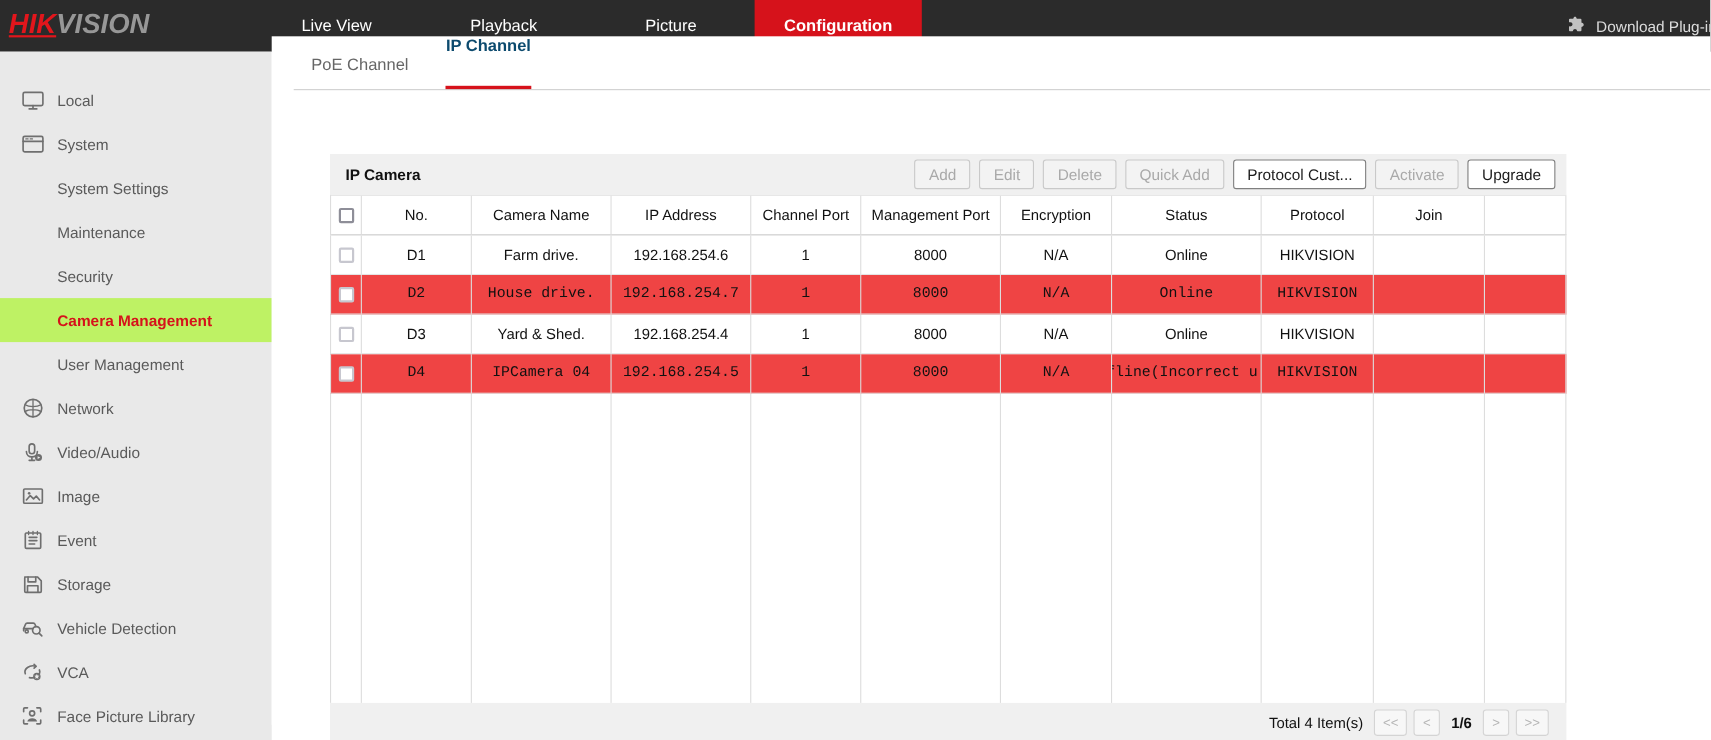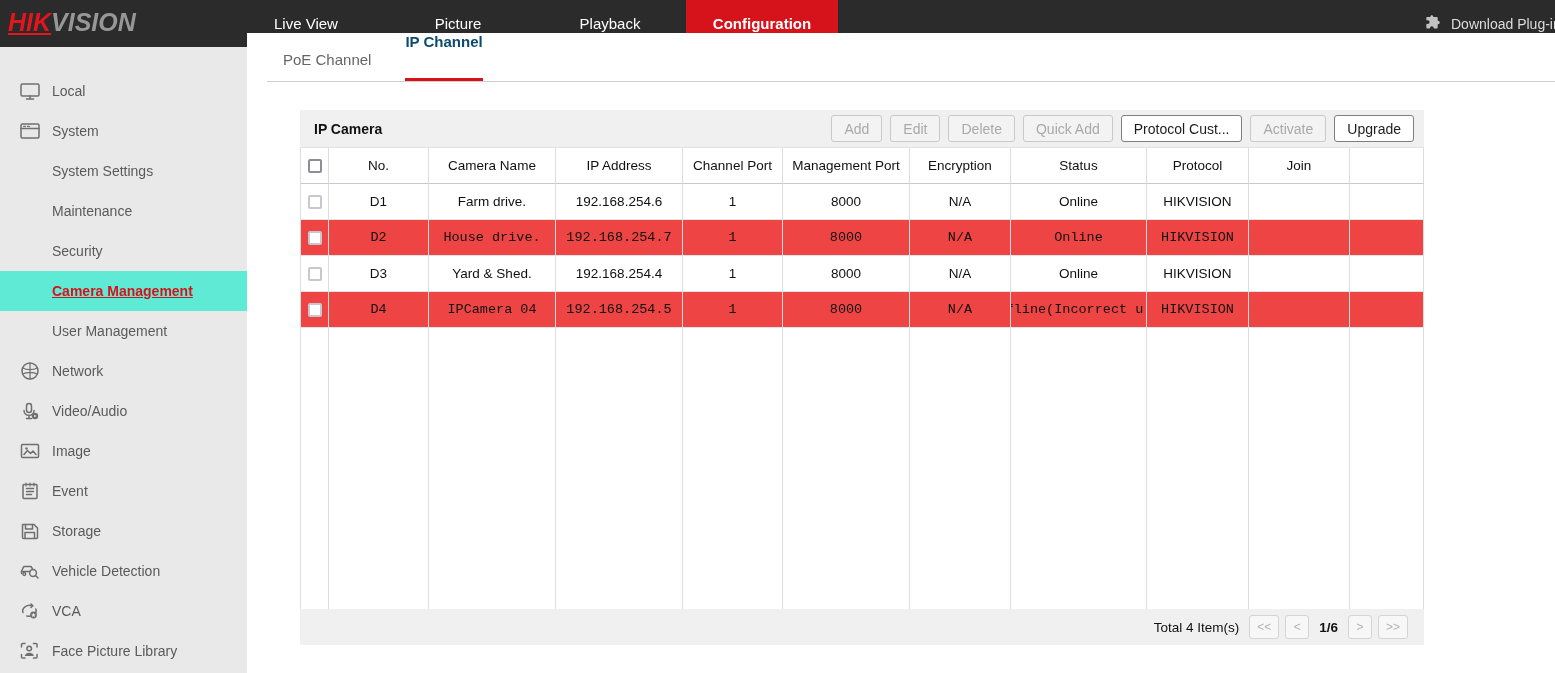--- a/index.html
+++ b/index.html
@@ -17,31 +17,31 @@
               color:#ffffff; font-size:15px; cursor:pointer; white-space:nowrap; }
   .nav-item.active { background:#d6121b; font-weight:bold; }
   .plugin { position:absolute; left:1424px; top:0; height:47px; display:flex; align-items:center;
             gap:9px; color:#dcdcdc; font-size:14px; white-space:nowrap; }
 
   
   .sidebar { position:absolute; top:47px; left:0; width:247px; height:626px; background:#e9e9e9; padding-top:24px; }
   .side-item { height:40px; display:flex; align-items:center; color:#5a5a5a; font-size:14px; cursor:pointer; white-space:nowrap; }
   .side-icon { width:22px; height:20px; margin-left:19px; margin-right:11px; flex:none; }
   .side-item.noicon { padding-left:52px; }
-  .side-item.active { background:#5eead4; color:#d6121b; font-weight:bold;text-decoration:underline; }
+  .side-item.active { background:#bef264; color:#d6121b; font-weight:bold; }
 
   
   .content { position:absolute; left:247px; top:33px; width:1308px; height:626px; background:#fff; }
   .tabs { position:absolute; left:20px; top:0; width:1288px; height:49px; border-bottom:1px solid #cfcfcf;
           display:flex; align-items:flex-end; padding-left:16px; }
   .tab { margin-right:34px; font-size:15px; color:#666; padding-bottom:13px; cursor:pointer; }
   .tab.active { color:#0c4a6e; font-weight:bold; padding-bottom:28px; border-bottom:3px solid #d6121b; }
 
   .panel { position:absolute; left:53px; top:77px; width:1124px; }
-  .toolbar { height:37px; background:#f0f0f0; display:flex; align-items:center; }
+  .toolbar { height:37px; background:#f0f0f0; display:flex; align-items:center;margin-top:30px; }
   .panel-title { margin-left:14px; font-size:14px; font-weight:bold; color:#111; }
   .btns { margin-left:auto; margin-right:10px; display:flex; gap:8px; }
   .btn { height:27px; padding:0 12px; font-size:14px; border-radius:3px; display:flex; align-items:center; white-space:nowrap; }
   .btn.disabled { color:#a9a9a9; border:1px solid #c9c9c9; background:#f3f3f3; }
   .btn.enabled { color:#1c1c1c; border:1px solid #7f7f7f; background:#ffffff; cursor:pointer; }
 
   
   .tgrid { display:grid; grid-template-columns:28px 100px 127px 127px 100px 127px 101px 136px 102px 101px auto;
            border-left:1px solid #ddd; }
   .cell { height:36px; display:flex; align-items:center; justify-content:center;
@@ -73,24 +73,24 @@
 
   <div class="topbar">
     <div class="logo">
       <span class="hik">HIK</span><span class="vision">VISION</span>
     </div>
     <div class="topnav" id="topnav">
         <div class="nav-item">
           <span>Live View</span>
         </div>
         <div class="nav-item">
+          <span>Playback</span>
+        </div>
+        <div class="nav-item">
           <span>Picture</span>
-        </div>
-        <div class="nav-item">
-          <span>Playback</span>
         </div>
         <div class="nav-item active">
           <span>Configuration</span>
         </div>
       </div>
     <div class="plugin">
       <span id="plugin-icon"><svg viewBox="0 0 20 20" width="18" height="18">
             <path fill="#c2c2c2" d="M8.2 2.2c1.1 0 1.9.8 2 1.7 0 .3.3.5.6.5h3.4a1 1 0 0 1 1 1V8c0 .3.2.6.5.6 1 .1 1.8 1 1.8 2s-.8 1.9-1.8 2c-.3 0-.5.3-.5.6v2.9a1 1 0 0 1-1 1h-2.9c-.3 0-.6-.2-.6-.5-.1-1-.9-1.8-2-1.8s-1.9.8-2 1.8c0 .3-.3.5-.6.5H3.6a1 1 0 0 1-1-1v-3.4c0-.4.4-.7.8-.6.2.1.4.1.7.1a2.1 2.1 0 0 0 0-4.2c-.3 0-.5 0-.7.1-.4.1-.8-.2-.8-.6V5.4a1 1 0 0 1 1-1h3c.3 0 .6-.2.6-.5.1-.9.9-1.7 2-1.7z"></path>
           </svg></span>
       <span>Download Plug-in</span>

